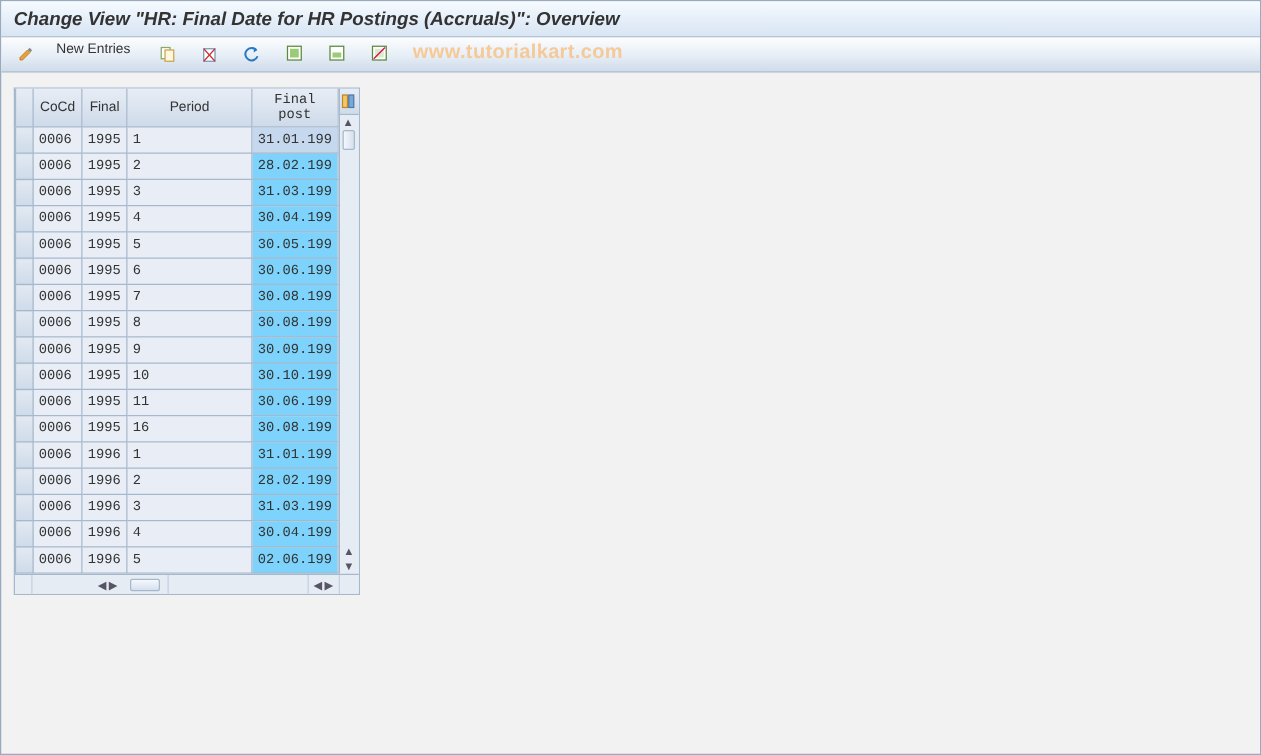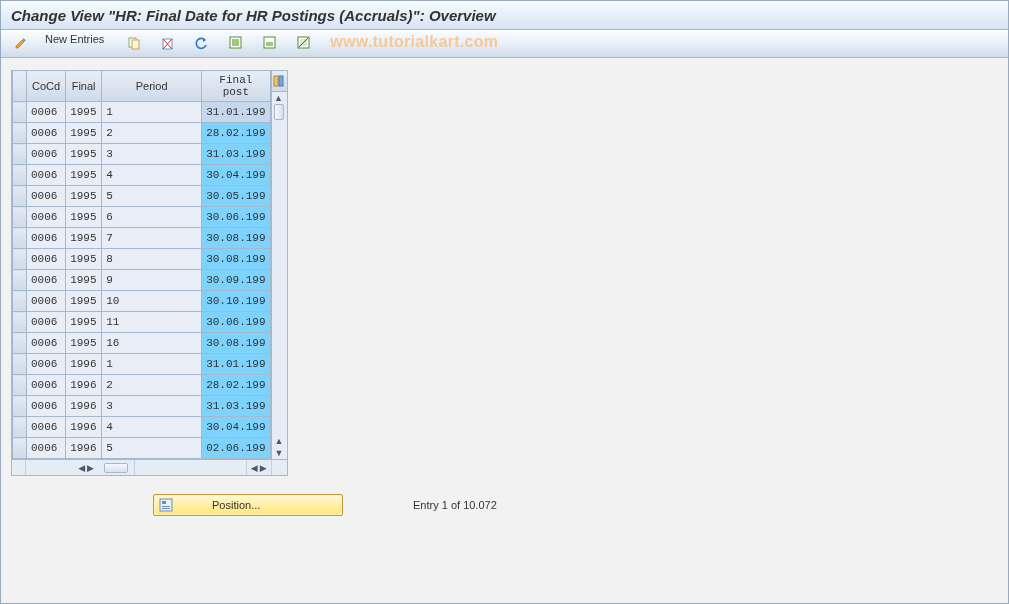--- a/index.html
+++ b/index.html
@@ -391,27 +391,13 @@
         </div>
       <div class="hscroll-spacer"></div>
       <div class="hscroll-seg">
         <span class="arrow">◀</span>
         <span class="arrow">▶</span>
       </div>
       <div style="width:16px; border-left:1px solid #c4d0df; height:100%;"></div>
     </div>
   </div>
 
-  <div class="footer-row">
-    <div class="position-btn">
-      <span class="pic">
-        <svg width="14" height="14">
-            <rect x="1" y="1" width="12" height="12" fill="#e8f0fa" stroke="#6d8fb5"></rect>
-            <rect x="3" y="3" width="4" height="3" fill="#6d8fb5"></rect>
-            <rect x="3" y="8" width="8" height="1" fill="#6d8fb5"></rect>
-            <rect x="3" y="10" width="8" height="1" fill="#6d8fb5"></rect>
-          </svg>
-      </span>
-      <span>Position...</span>
-    </div>
-    <span class="entry-text">Entry 1 of 10.072</span>
-  </div>
 </div>
 
 </body></html>

